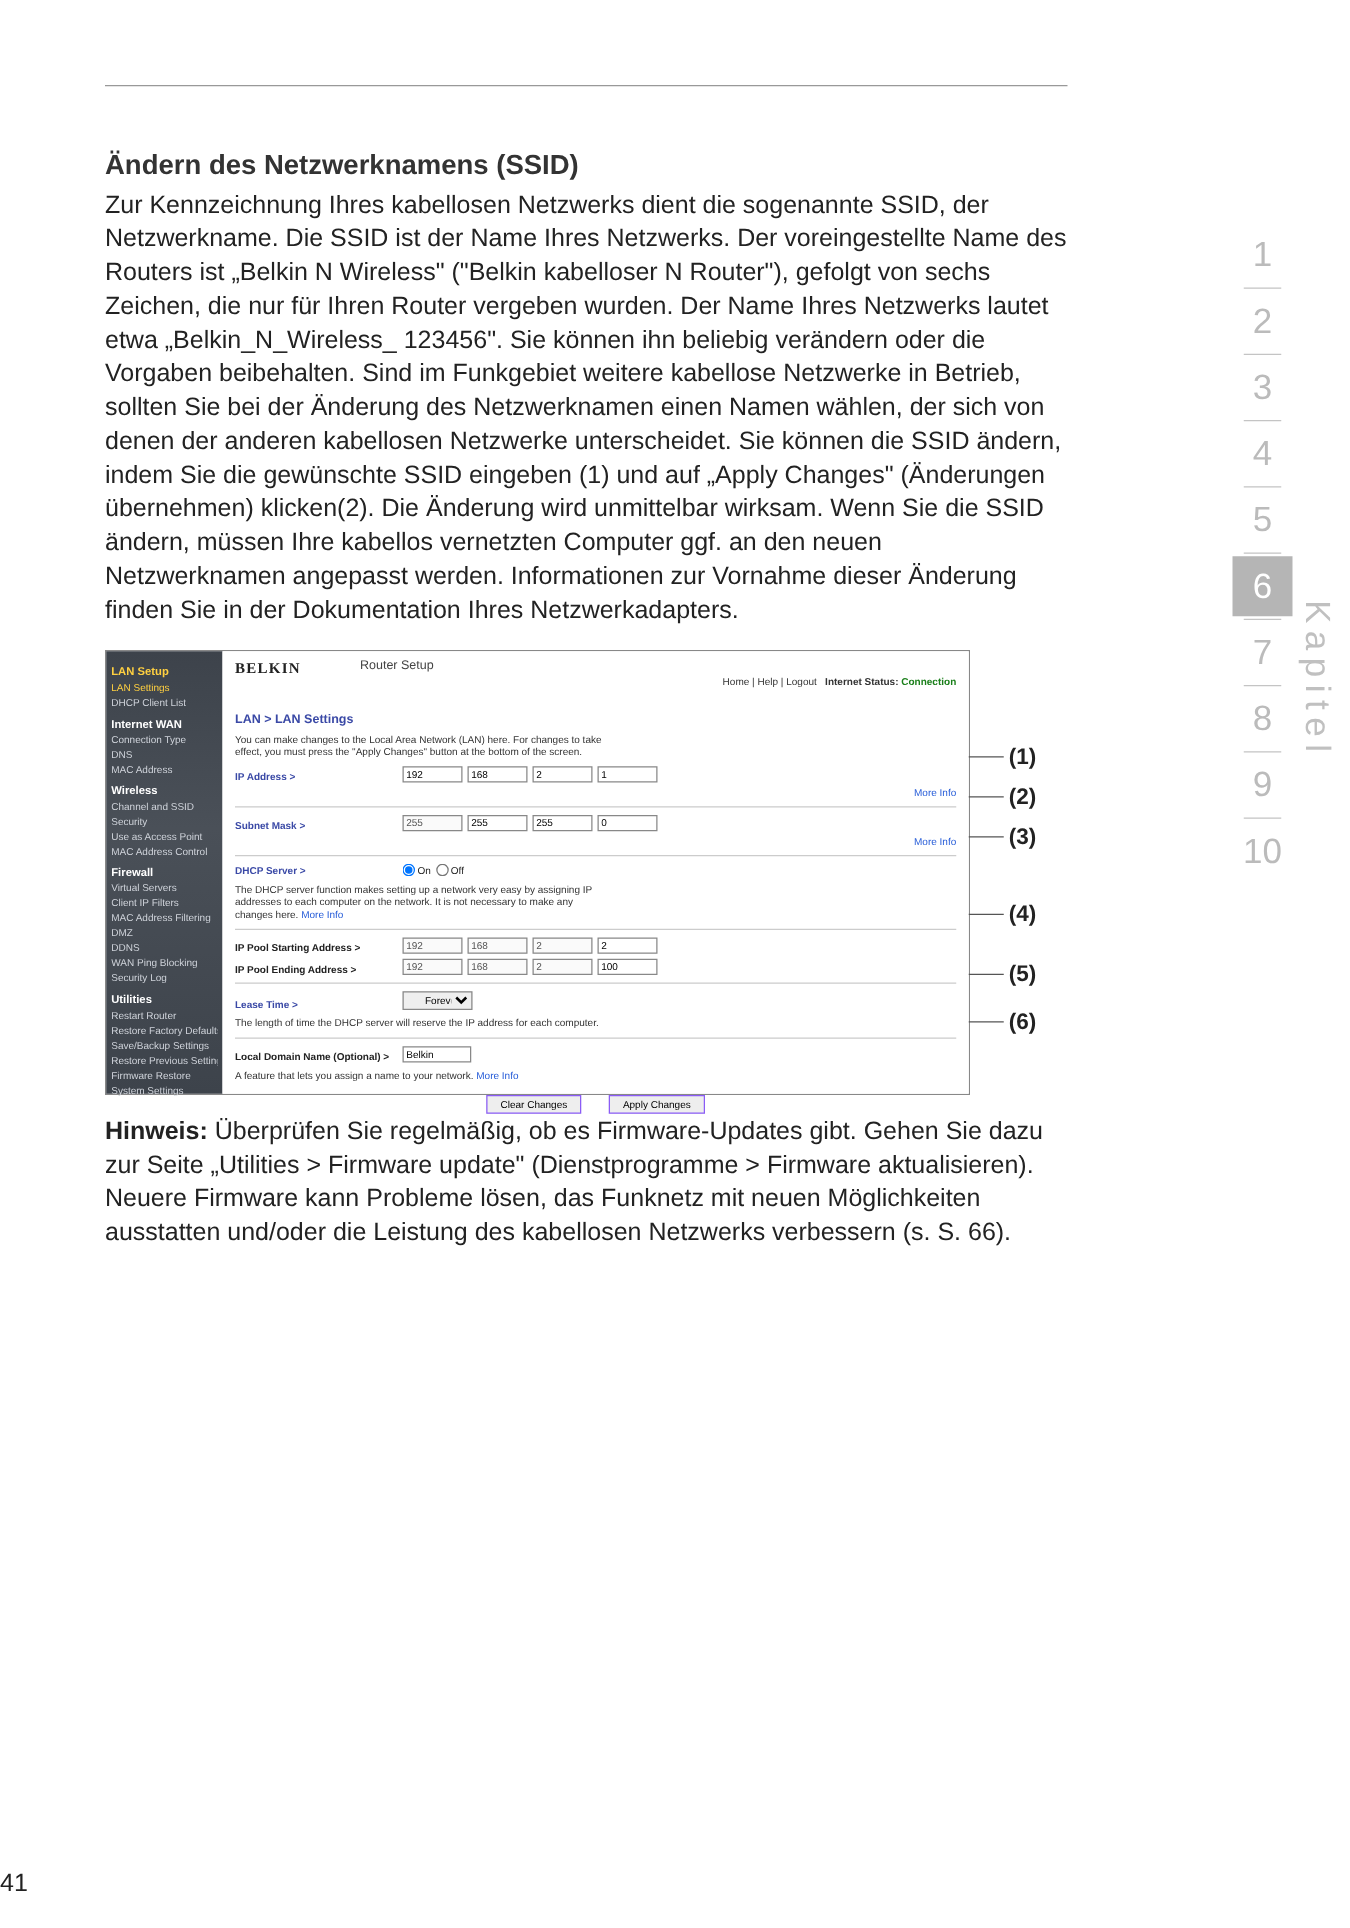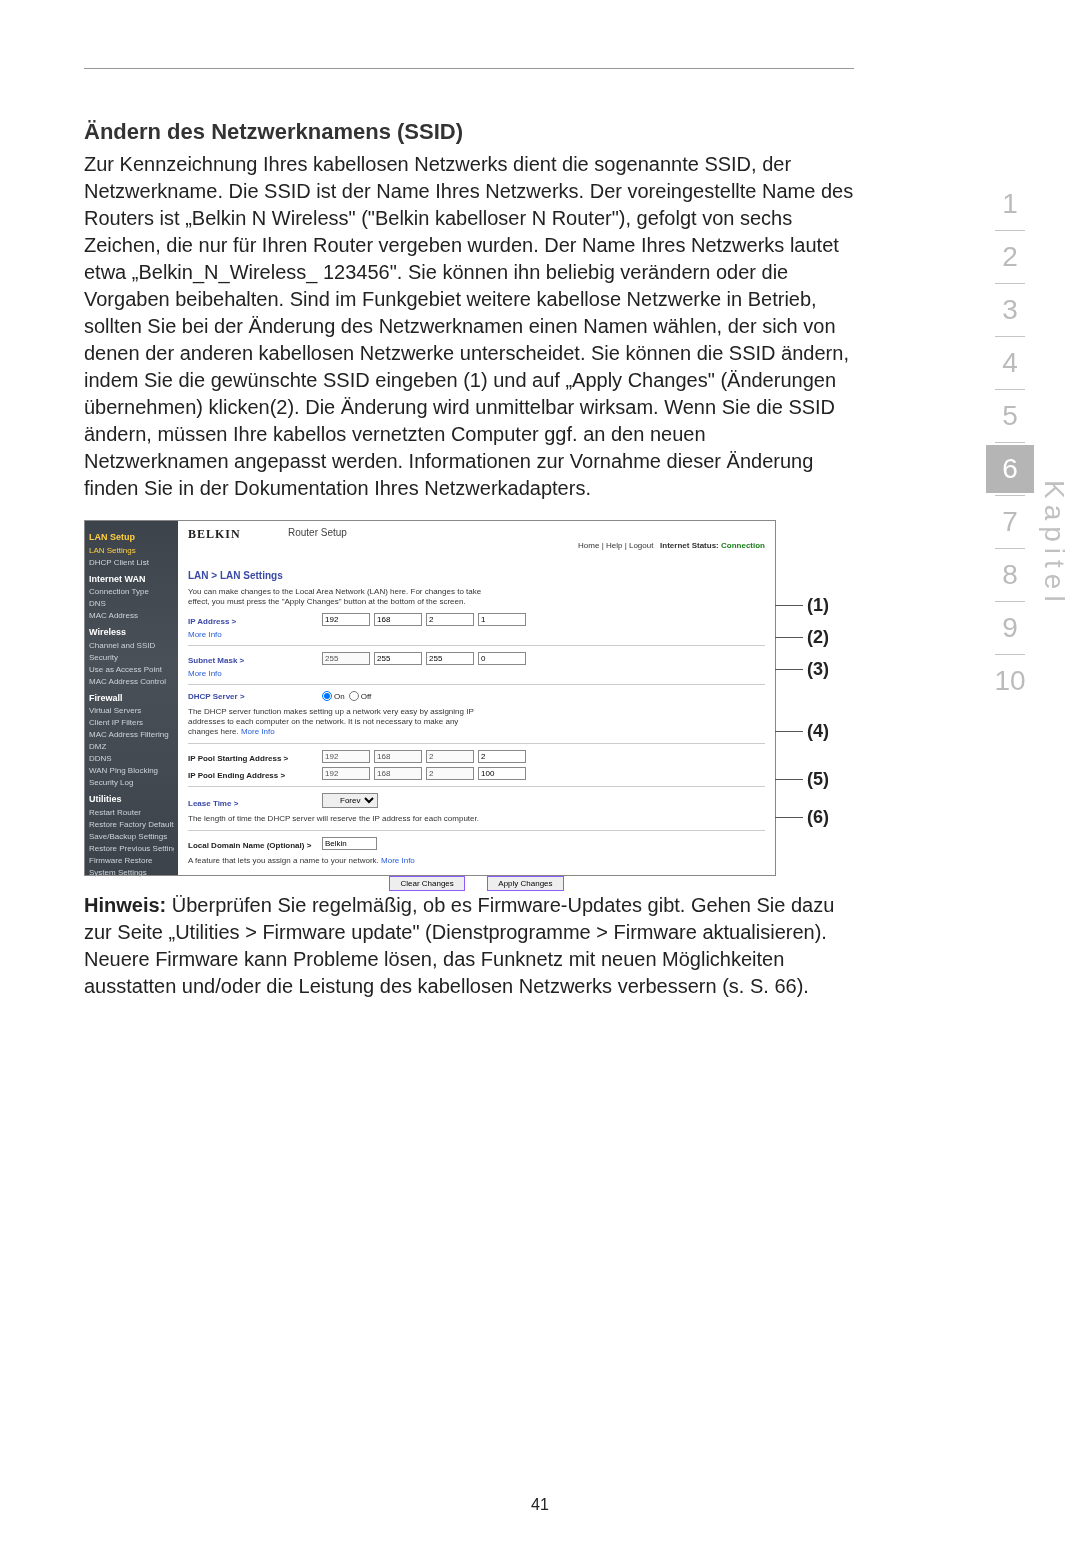--- a/index.html
+++ b/index.html
@@ -10,21 +10,21 @@
   }
   html,body{margin:0;padding:0;background:#fff;}
   body{width:var(--page-w);height:var(--page-h);position:relative;font-family:Arial,Helvetica,sans-serif;color:var(--darktext);}
   .content{position:absolute;left:84px;top:58px;width:770px;}
   h1{font-size:42px;font-weight:400;color:var(--grey);margin:0 0 4px 0;line-height:1.15;}
   hr.h1rule{border:none;border-top:1px solid #999;margin:10px 0 50px 0;}
   h2{font-size:22px;font-weight:bold;color:#333;margin:0 0 6px 0;}
   p.body{font-size:20px;line-height:1.35;margin:0 0 18px 0;}
   p.hnote{font-size:20px;line-height:1.35;margin:16px 0 0 0;}
   p.hnote b{font-weight:bold;}
-  .pagenum{position:absolute;left:0;width:100%;text-align:center;top:1496px;font-size:16px;}
+  .pagenum{position:absolute;left:0;width:100%;text-align:left;top:1496px;font-size:20px;}
 
   
   .chapnav{position:absolute;right:50px;top:180px;width:40px;display:flex;flex-direction:column;align-items:center;}
   .chapnav .sep{width:30px;height:1px;background:#c4c4c4;margin:2px 0;}
   .chapnav .num{font-size:28px;color:var(--lightgrey);padding:8px 4px;text-align:center;width:100%;}
   .chapnav .num.current{background:#b5b5b5;color:#fff;}
   .kapitel{position:absolute;right:10px;top:480px;font-size:28px;color:#c0c0c0;writing-mode:vertical-rl;letter-spacing:6px;}
 
   
   .shot{position:relative;width:690px;height:354px;border:1px solid #888;margin:14px 0 0 0;font-size:9px;}
@@ -35,21 +35,21 @@
   .shot .main{position:absolute;left:93px;right:0;top:0;bottom:0;background:#fff;padding:6px 10px;box-sizing:border-box;}
   .shot .logo{font-family:Georgia,serif;font-size:12px;letter-spacing:1px;font-weight:bold;color:#222;}
   .shot .rtitle{position:absolute;left:110px;top:6px;font-size:10px;color:#444;}
   .shot .toplinks{position:absolute;right:10px;top:20px;font-size:8px;color:#333;}
   .shot .toplinks .conn{color:#1a7f1a;font-weight:bold;}
   .shot .crumb{color:var(--accent);font-weight:bold;font-size:10px;margin-top:28px;}
   .shot .note{color:#333;font-size:8px;margin:6px 0;max-width:300px;line-height:1.25;}
   .shot .row{display:flex;align-items:flex-end;margin:4px 0;gap:4px;}
   .shot .lab{color:var(--accent);font-size:8px;font-weight:bold;width:130px;}
   .shot .lab2{color:#222;font-size:8px;font-weight:bold;width:130px;}
-  .shot .more{color:var(--link);font-size:8px;}
+  .shot .more{color:var(--link);font-size:8px;text-align:right;}
   .shot input.o{width:48px;height:13px;font-size:8px;padding:0 2px;border:1px solid #888;box-sizing:border-box;}
   .shot input.w{width:55px;height:13px;font-size:8px;padding:0 2px;border:1px solid #888;box-sizing:border-box;}
   .shot select.sel{width:56px;height:15px;font-size:8px;border:1px solid #888;padding-left:13px;}
   .shot hr.sline{border:none;border-top:1px solid #ccc;margin:6px 0;}
   .shot .radio{display:inline-flex;align-items:center;gap:2px;font-size:8px;}
   .shot .radio input{width:10px;height:10px;margin:0;}
   .shot .btns{text-align:center;margin-top:10px;}
   .shot .btns button{font-size:8px;padding:2px 10px;border:1px solid #8b5cf6;background:#eee;margin:0 10px;}
   
   .callouts{position:absolute;left:690px;top:0;bottom:0;width:76px;}

